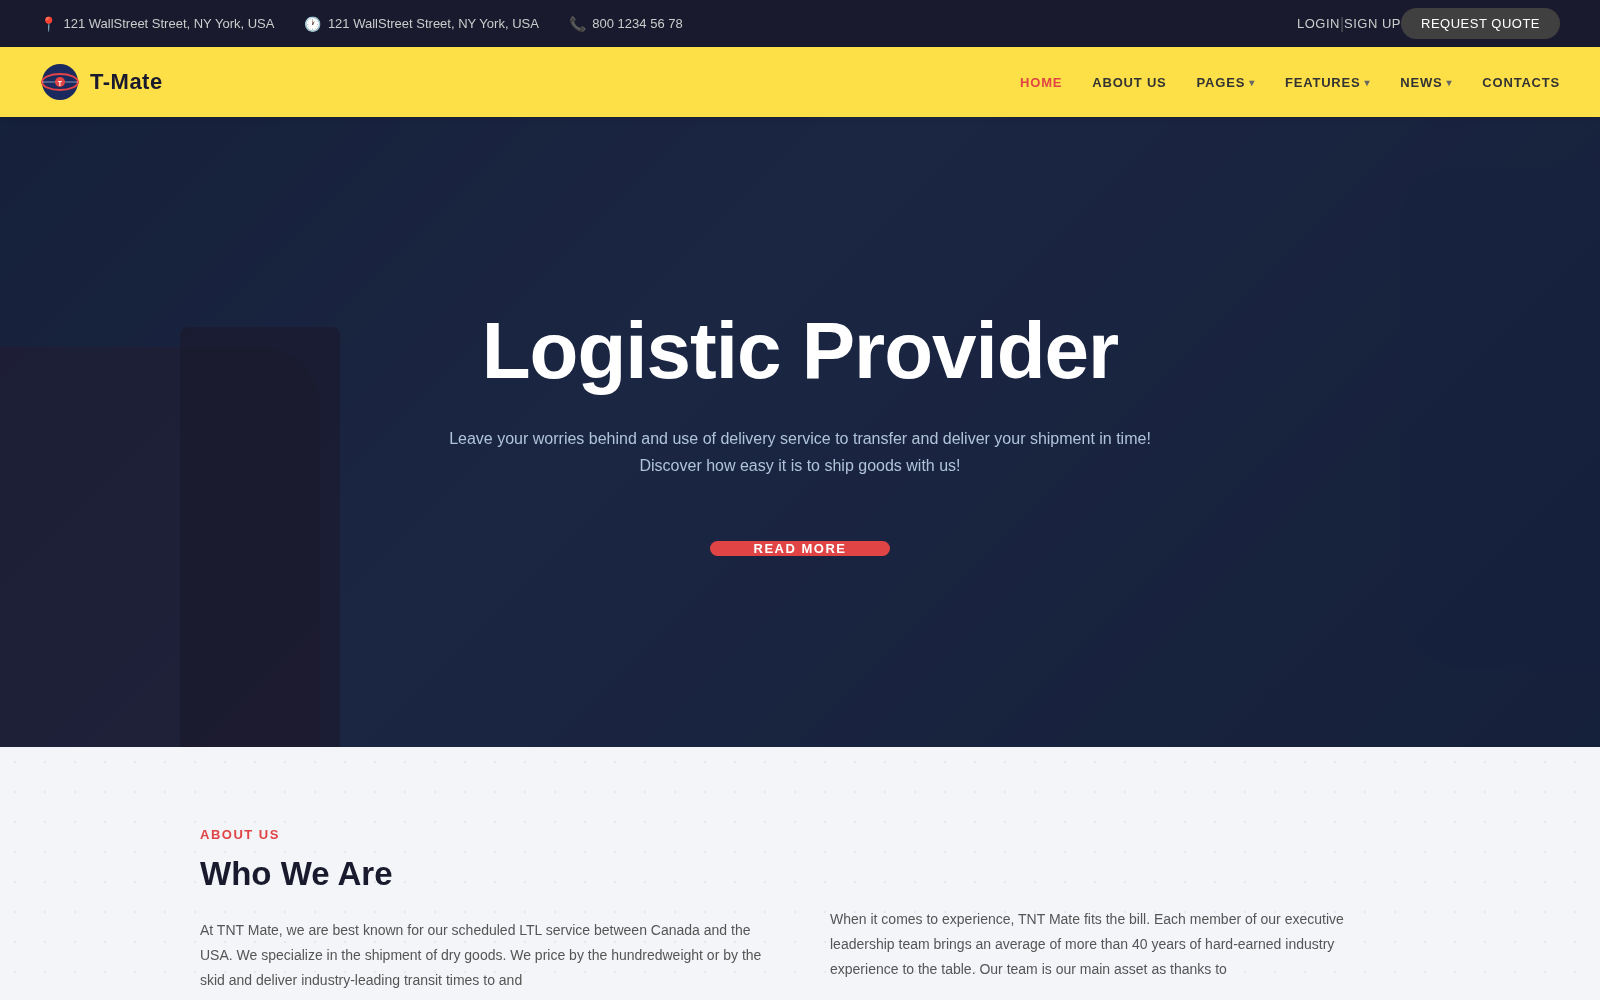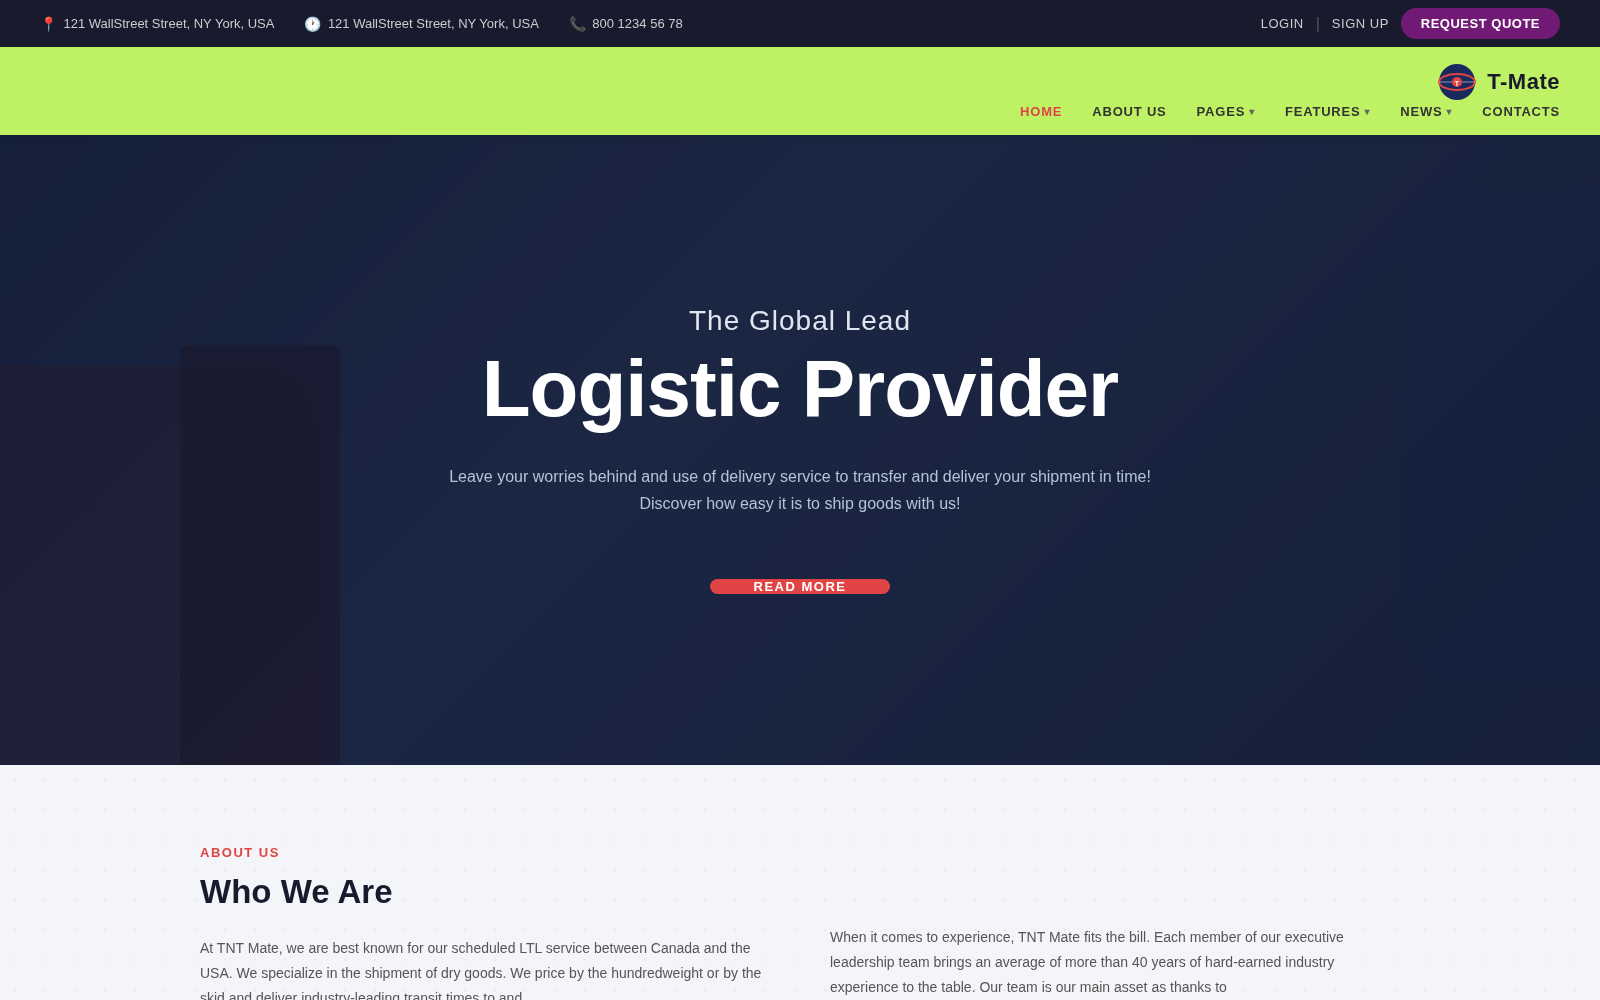--- a/index.html
+++ b/index.html
@@ -21,54 +21,53 @@
       align-items: center;
     }
     .top-bar-item {
       display: flex;
       align-items: center;
       gap: 6px;
     }
     .top-bar-right {
       display: flex;
       align-items: center;
-      gap: 12px;
+      gap: 0;
     }
     .top-bar-right .divider {
       color: #555;
       font-size: 16px;
     }
     .top-bar-right a {
       color: #ccc;
       text-decoration: none;
       font-size: 13px;
       letter-spacing: 0.5px;
     }
     .request-quote-btn {
-      background: #701a75;
+      background: #404040;
       color: #fff !important;
       padding: 8px 20px;
       border-radius: 25px;
       font-size: 12px;
-      font-weight: 700;
+      font-weight: 400;
       letter-spacing: 0.8px;
       text-transform: uppercase;
     }
 
     
     .navbar {
-      background: #bef264;
+      background: #fde047;
       padding: 15px 40px;
       display: flex;
-      align-items: flex-end;
+      align-items: center;
       justify-content: space-between;
       box-shadow: 0 2px 8px rgba(0,0,0,0.08);
       position: relative;
       z-index: 10;
-      flex-direction: column;
     }
     .logo {
       display: flex;
       align-items: center;
       gap: 10px;
       text-decoration: none;
     }
     .logo-icon {
       width: 40px;
       height: 40px;
@@ -312,21 +311,20 @@
 </nav>
 
 <section class="hero">
   <div class="hero-shapes">
     <div class="hero-shape-left"></div>
     <div class="hero-dark-obj"></div>
     <div class="hero-shape-right"></div>
   </div>
   <div class="hero-bg-overlay"></div>
   <div class="hero-content">
-    <p class="hero-subtitle">The Global Lead</p>
     <h1 class="hero-title">Logistic Provider</h1>
     <p class="hero-description">
       <span>Leave your worries behind and use of delivery service to transfer and deliver your shipment in time!</span><br>
       <span>Discover how easy it is to ship goods with us!</span>
     </p>
     <a href="#" class="hero-btn">READ MORE</a>
   </div>
 </section>
 
 <section class="about-section">

